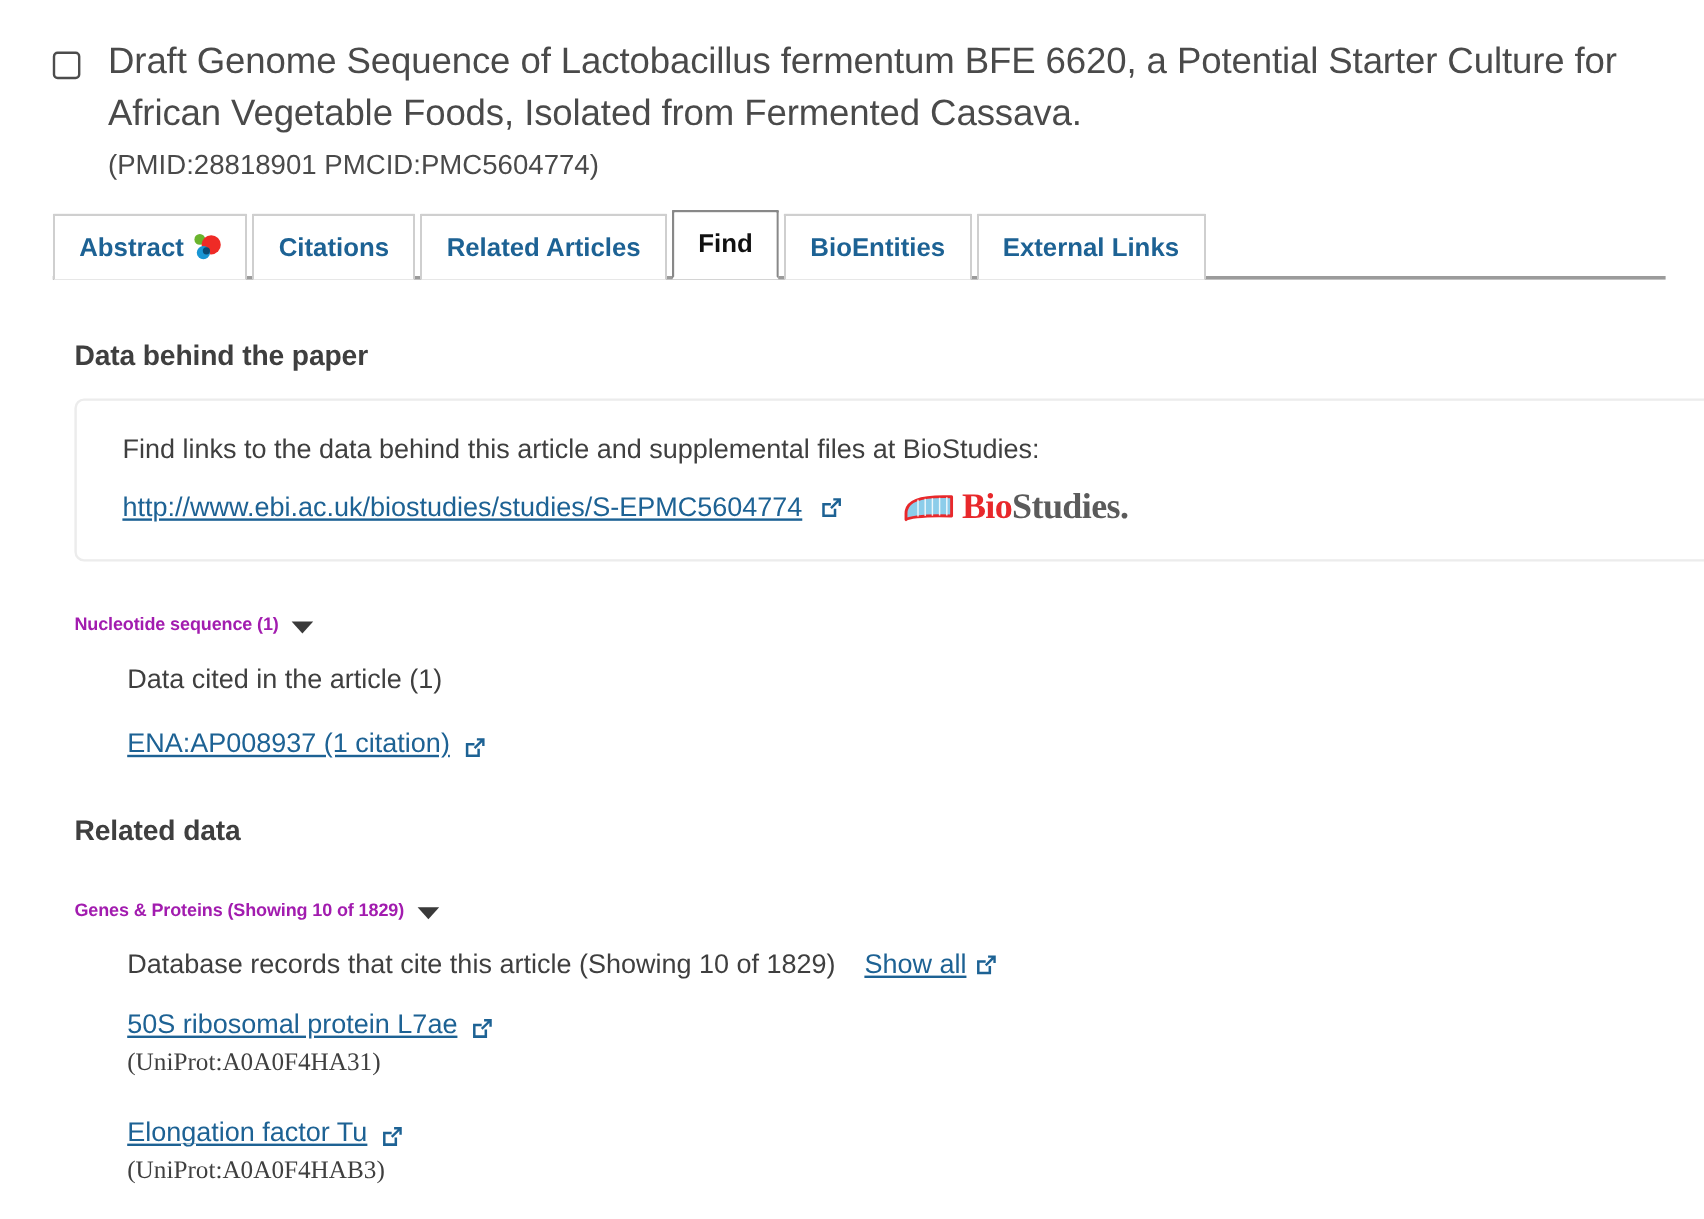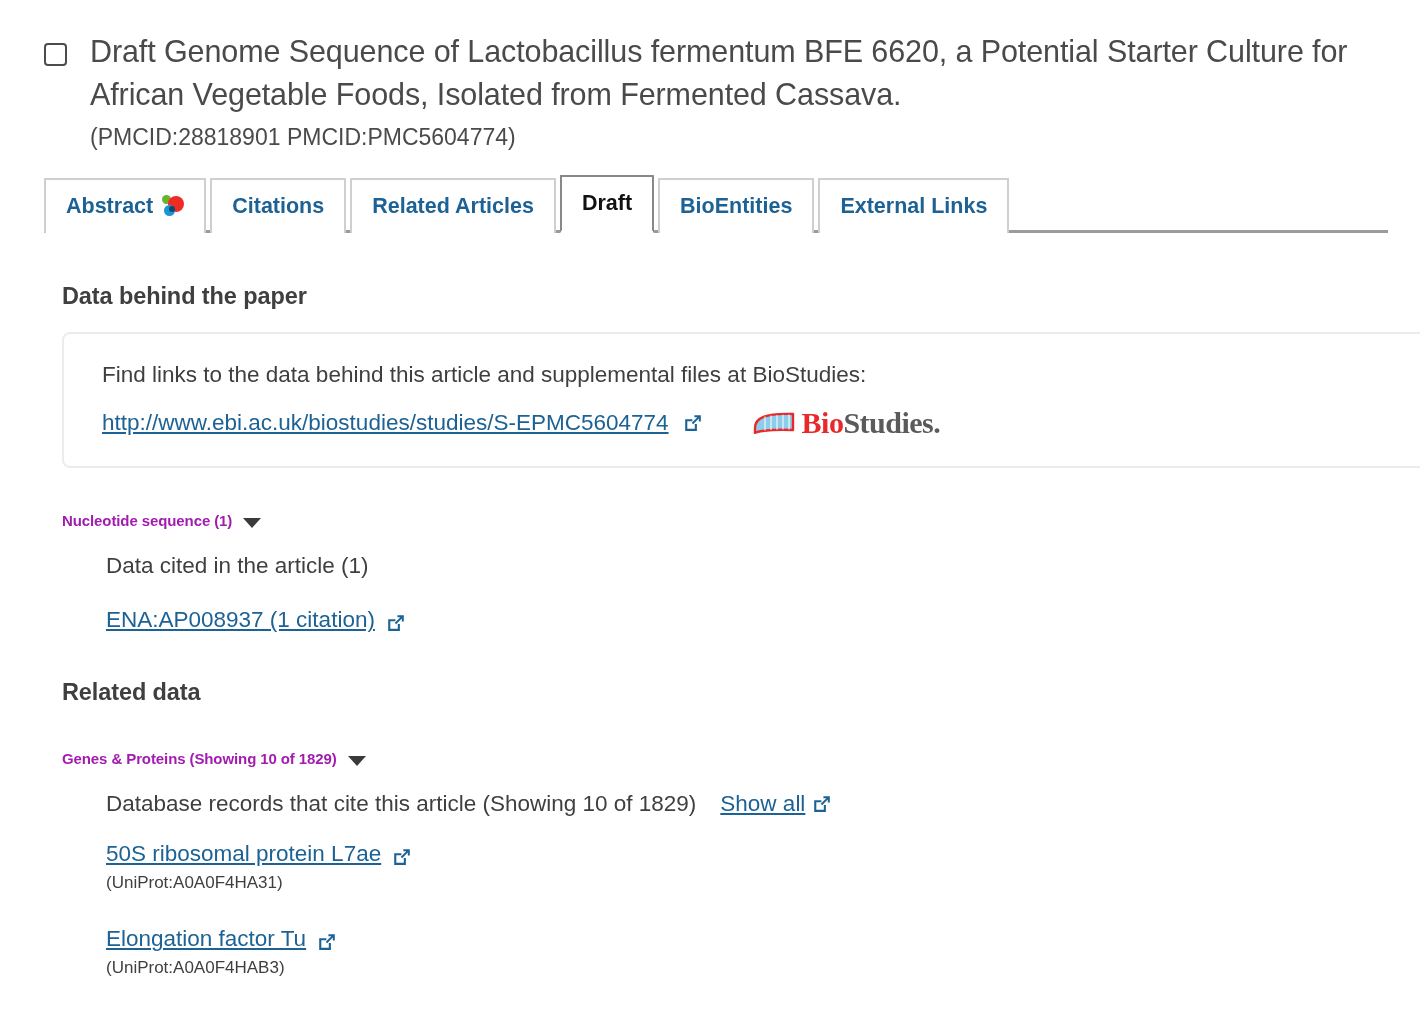--- a/index.html
+++ b/index.html
@@ -221,39 +221,40 @@
 
   .record {
     margin: 24px 0 0 62px;
   }
   .record-title-row {
     display: flex;
     align-items: flex-end;
     gap: 11px;
   }
   .record-sub {
-    font-size: 17px;
+    font-size: 21px;
     color: #3f3f3f;
     margin-top: 5px;
     line-height: 1.25;
+    font-family: Liberation Serif, serif;
   }
   .record.spaced { margin-top: 33px; }
 
   .dataset-line { margin: 28px 0 0 62px; }
 </style>
 </head>
 <body>
 
 <div class="page">
 
   <div class="title-row">
     <div class="select-checkbox"></div>
     <div class="title-text-wrap">
       <h1 class="article-title">Draft Genome Sequence of Lactobacillus fermentum BFE 6620, a Potential Starter Culture for African Vegetable Foods, Isolated from Fermented Cassava.</h1>
-      <div class="article-ids">(PMCID:28818901 PMCID:PMC5604774)</div>
+      <div class="article-ids">(PMID:28818901 PMCID:PMC5604774)</div>
     </div>
   </div>
 
   <div class="tabs-wrap">
     <div class="tabs">
 
       <div class="tab">
         <span>Abstract</span>
         <span class="altmetric-icon">
           <i class="am-green"></i>
@@ -265,21 +266,21 @@
 
       <div class="tab">
         <span>Citations</span>
       </div>
 
       <div class="tab">
         <span>Related Articles</span>
       </div>
 
       <div class="tab active">
-        <span>Draft</span>
+        <span>Find</span>
       </div>
 
       <div class="tab">
         <span>BioEntities</span>
       </div>
 
       <div class="tab">
         <span>External Links</span>
       </div>
 

